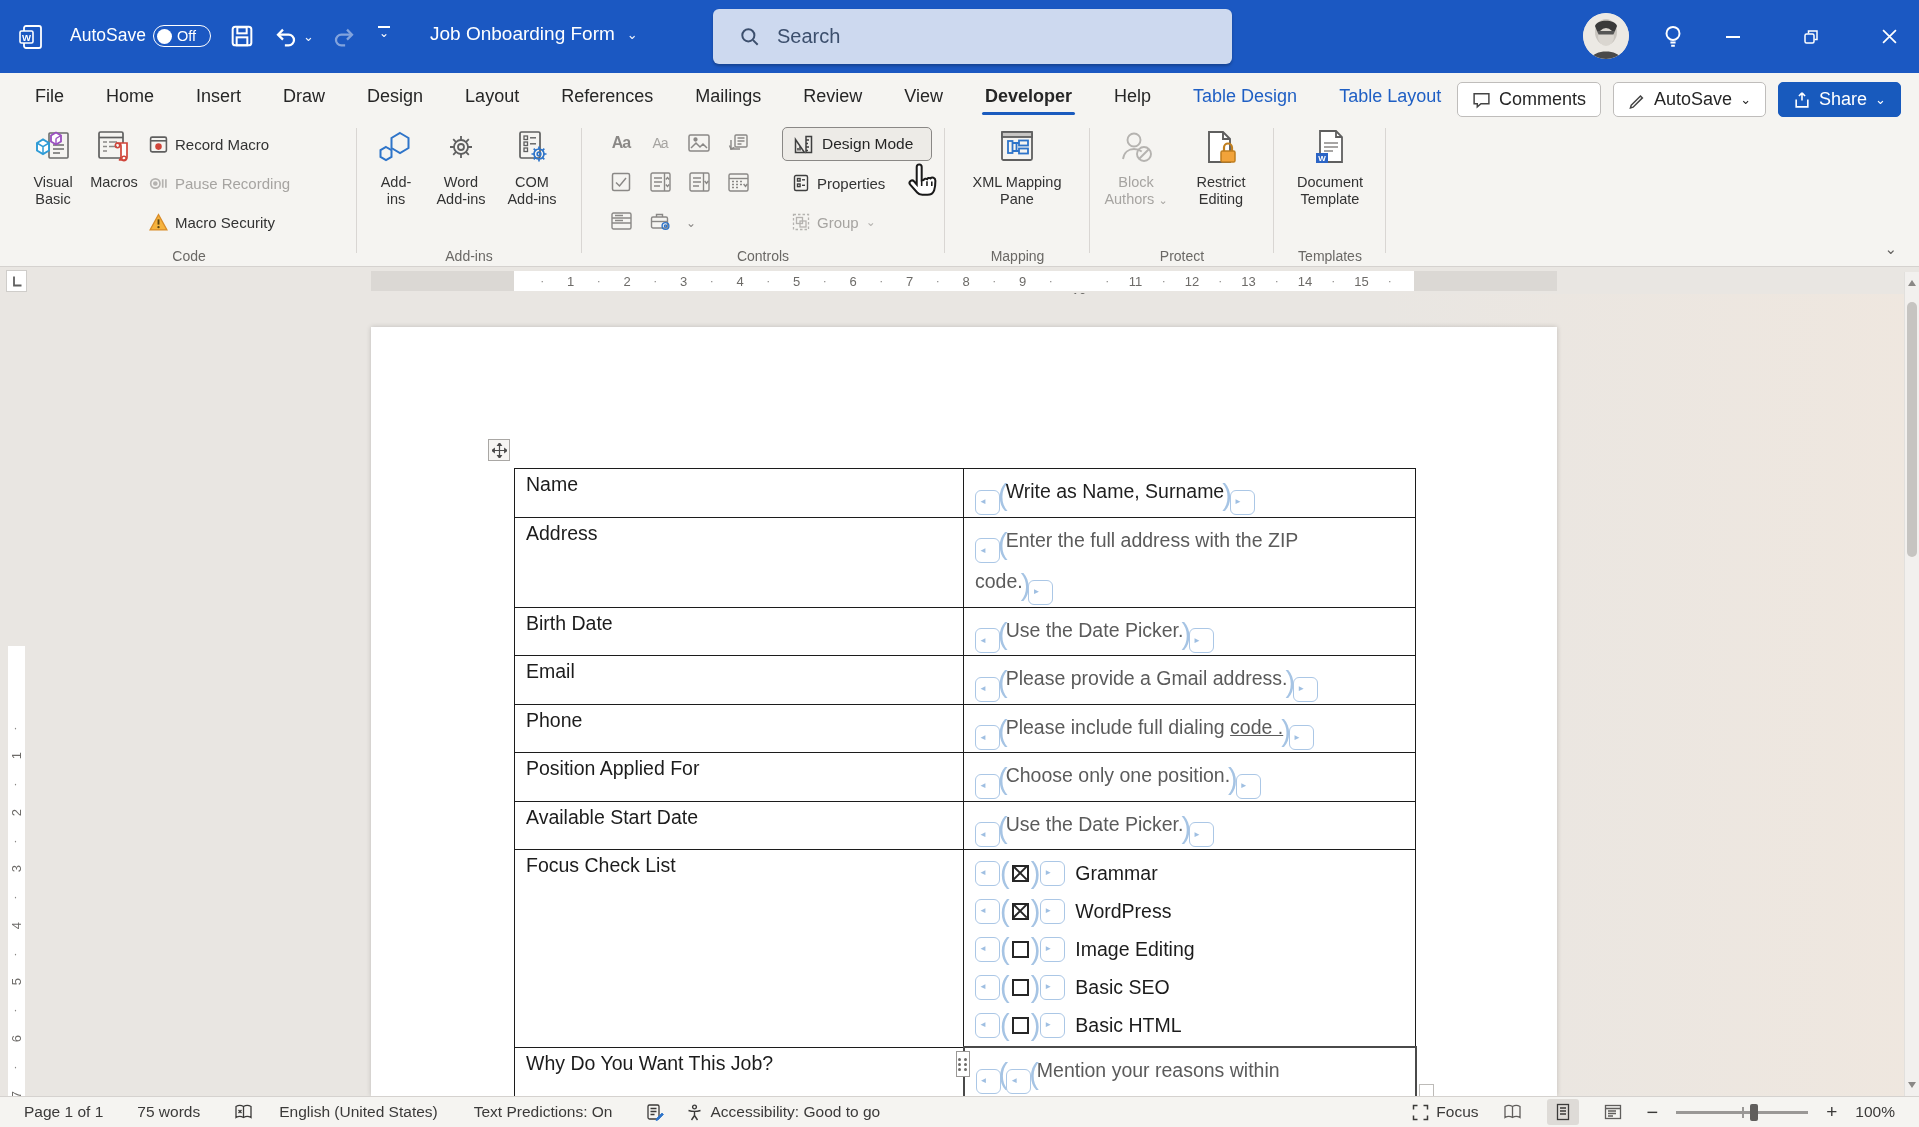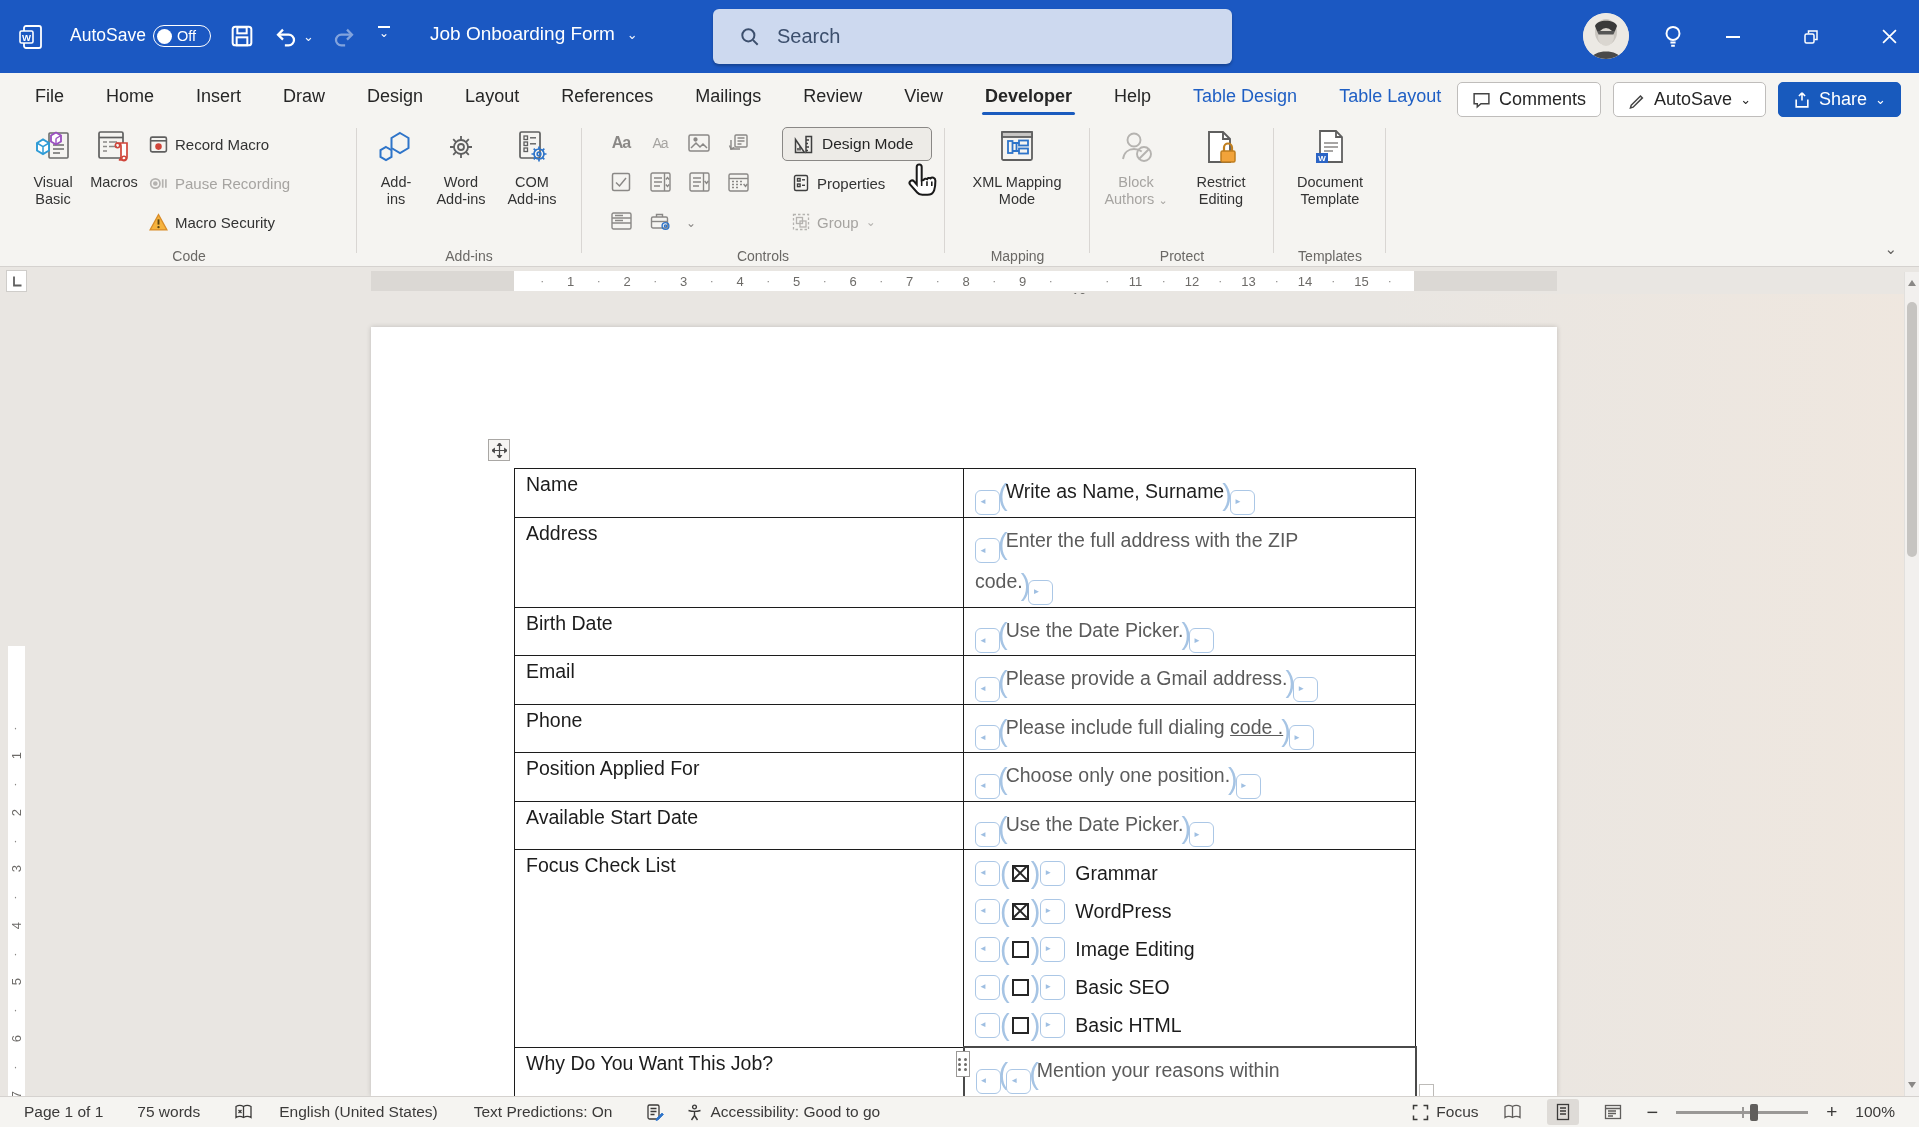--- a/index.html
+++ b/index.html
@@ -458,21 +458,21 @@
               <rect x="4" y="3" width="30" height="5" fill="#c8c6c4" stroke="#5f5f5f" stroke-width="1.8"></rect>
               <g stroke="#2E74C9" stroke-width="1.8">
                 <rect x="10" y="12" width="4.5" height="12"></rect>
                 <rect x="21" y="11.5" width="9" height="5"></rect>
                 <rect x="21" y="19.5" width="9" height="5"></rect>
                 <path d="M14.5 14h4v8h-4" fill="none"></path>
                 <path d="M18.5 14h2.5M18.5 22h2.5"></path>
               </g>
             </svg>
         </span>
-        <span>XML Mapping Mode</span>
+        <span>XML Mapping Pane</span>
       </div>
       <div class="grp-label">Mapping</div>
     </div>
     <div class="rdiv" style="left:1089px;"></div>
 
     <div class="rgroup" style="left:1094px;width:176px;">
       <div class="bigbtn" style="left:6px;width:72px;color:#A6A4A1;">
         <span class="bicon">
           <svg width="36" height="36" viewBox="0 0 36 36" fill="none" stroke="#b5b3b0" stroke-width="1.9">
               <circle cx="16" cy="11" r="6.5"></circle>

